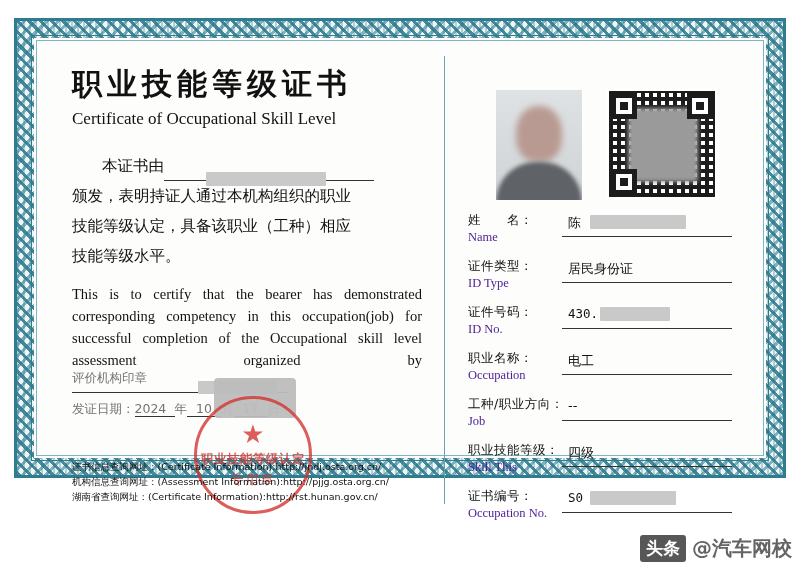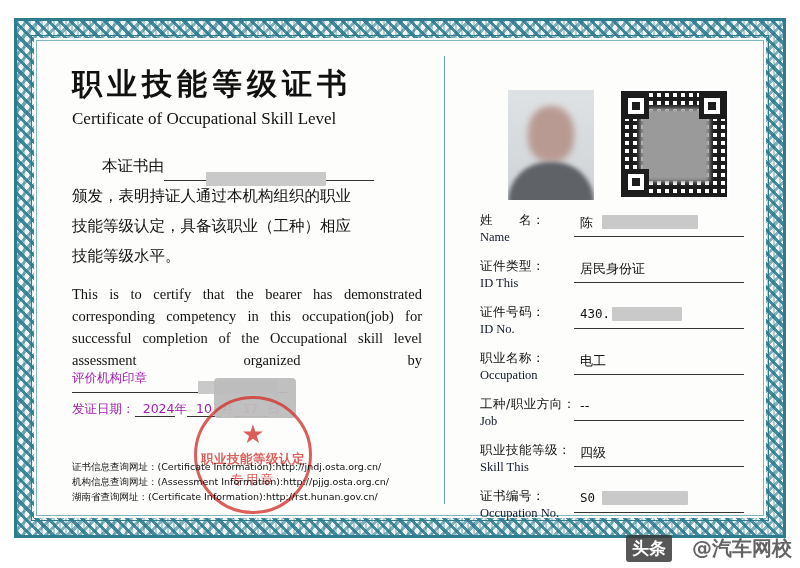--- a/index.html
+++ b/index.html
@@ -22,21 +22,21 @@
     width: 800px; height: 568px;
     background: #ffffff;
   }
 
   
   #certificate {
     position: absolute;
     left: 14px;
     top: 18px;
     width: 772px;
-    height: 520px;
+    height: 460px;
     background: #fdfdfb;
     box-sizing: border-box;
   }
 
   
   .border-outer {
     position: absolute;
     left: 0; top: 0; right: 0; bottom: 0;
     border: 3px solid #2e7c90;
     box-sizing: border-box;
@@ -135,21 +135,21 @@
   #body-en .first { text-indent: 26px; }
 
   
   #seal-block {
     position: absolute;
     left: 28px;
     top: 322px;
     width: 360px;
     font-family: "DejaVu Sans", sans-serif;
     font-size: 12.5px;
-    color: #a21caf;
+    color: #737373;
   }
   #seal-label { margin-bottom: 14px; }
   #date-line { white-space: nowrap; }
   #date-line .dl { display:inline-block; border-bottom:1px solid #333; }
 
   
   #stamp {
     position: absolute;
     left: 150px;
     top: 348px;
@@ -213,21 +213,21 @@
     left: 400px;
     top: 8px;
     width: 1px;
     height: 448px;
     background: #6aa3b1;
   }
 
   
   #right-col {
     position: absolute;
-    left: 418px;
+    left: 406px;
     top: 12px;
     width: 290px;
     height: 450px;
   }
   #photo {
     position: absolute;
     left: 46px;
     top: 30px;
     width: 86px;
     height: 110px;
@@ -318,21 +318,21 @@
     color: #111;
     letter-spacing: .5px;
     white-space: nowrap;
   }
   .field .lbl-en {
     position: absolute;
     left: 18px;
     top: 18px;
     font-family: "Liberation Serif", serif;
     font-size: 12.5px;
-    color: #0f172a;
+    color: #4c1d95;
     white-space: nowrap;
   }
   .field .value-line {
     position: absolute;
     left: 112px;
     right: 8px;
     top: 24px;
     border-bottom: 1px solid #333;
     height: 0;
   }
@@ -357,21 +357,21 @@
     border-radius: 1px;
   }
 
   
   #watermark {
     position: absolute;
     right: 8px;
     bottom: 6px;
     display: flex;
     align-items: flex-start;
-    gap: 20px;
+    gap: 6px;
     font-family: "DejaVu Sans", sans-serif;
     color: #4a4a4a;
     font-size: 20px;
     font-weight: bold;
     opacity: .85;
     margin-left: 48px;
   }
   #watermark .wm-box {
     background: #3a3a3a;
     color: #ffffff;
@@ -409,21 +409,21 @@
         </div>
 
         <div id="body-en">
           <span class="first">This is to certify that the bearer has demonstrated corresponding competency in this occupation(job) for successful completion of the Occupational skill level assessment organized by</span><span class="underline-fill" style="width:215px"><span class="redact" style="width:80px;height:13px;margin-left:126px"></span></span>
         </div>
       </div>
 
       <div id="seal-block">
         <div id="seal-label">评价机构印章</div>
         <div id="date-line">
-          <span>发证日期：</span><span class="dl" style="width:40px;text-align:right">2024</span><span>年</span><span class="dl" style="width:34px;text-align:center">10</span><span>月</span><span class="dl" style="width:34px;text-align:center">17</span><span>日</span>
+          <span>发证日期：</span><span class="dl" style="width:40px;text-align:left">2024</span><span>年</span><span class="dl" style="width:34px;text-align:center">10</span><span>月</span><span class="dl" style="width:34px;text-align:center">17</span><span>日</span>
         </div>
       </div>
 
       <div id="stamp-blur"></div>
 
       <div id="stamp">
         <div class="star">★</div>
         <div class="t1">职业技能等级认定</div>
         <div class="t2">专用章</div>
       </div>
@@ -462,21 +462,21 @@
           <div class="field">
             <div class="lbl-cn">姓　　名：</div>
             <div class="lbl-en">Name</div>
             <div class="value">陈</div>
             <div class="redact-inline" style="left:140px;width:96px"></div>
             <div class="value-line"></div>
           </div>
 
           <div class="field">
             <div class="lbl-cn">证件类型：</div>
-            <div class="lbl-en">ID This</div>
+            <div class="lbl-en">ID Type</div>
             <div class="value">居民身份证</div>
             <div class="value-line"></div>
           </div>
 
           <div class="field">
             <div class="lbl-cn">证件号码：</div>
             <div class="lbl-en">ID No.</div>
             <div class="value mono">430.                 501X</div>
             <div class="redact-inline" style="left:150px;width:70px"></div>
             <div class="value-line"></div>

